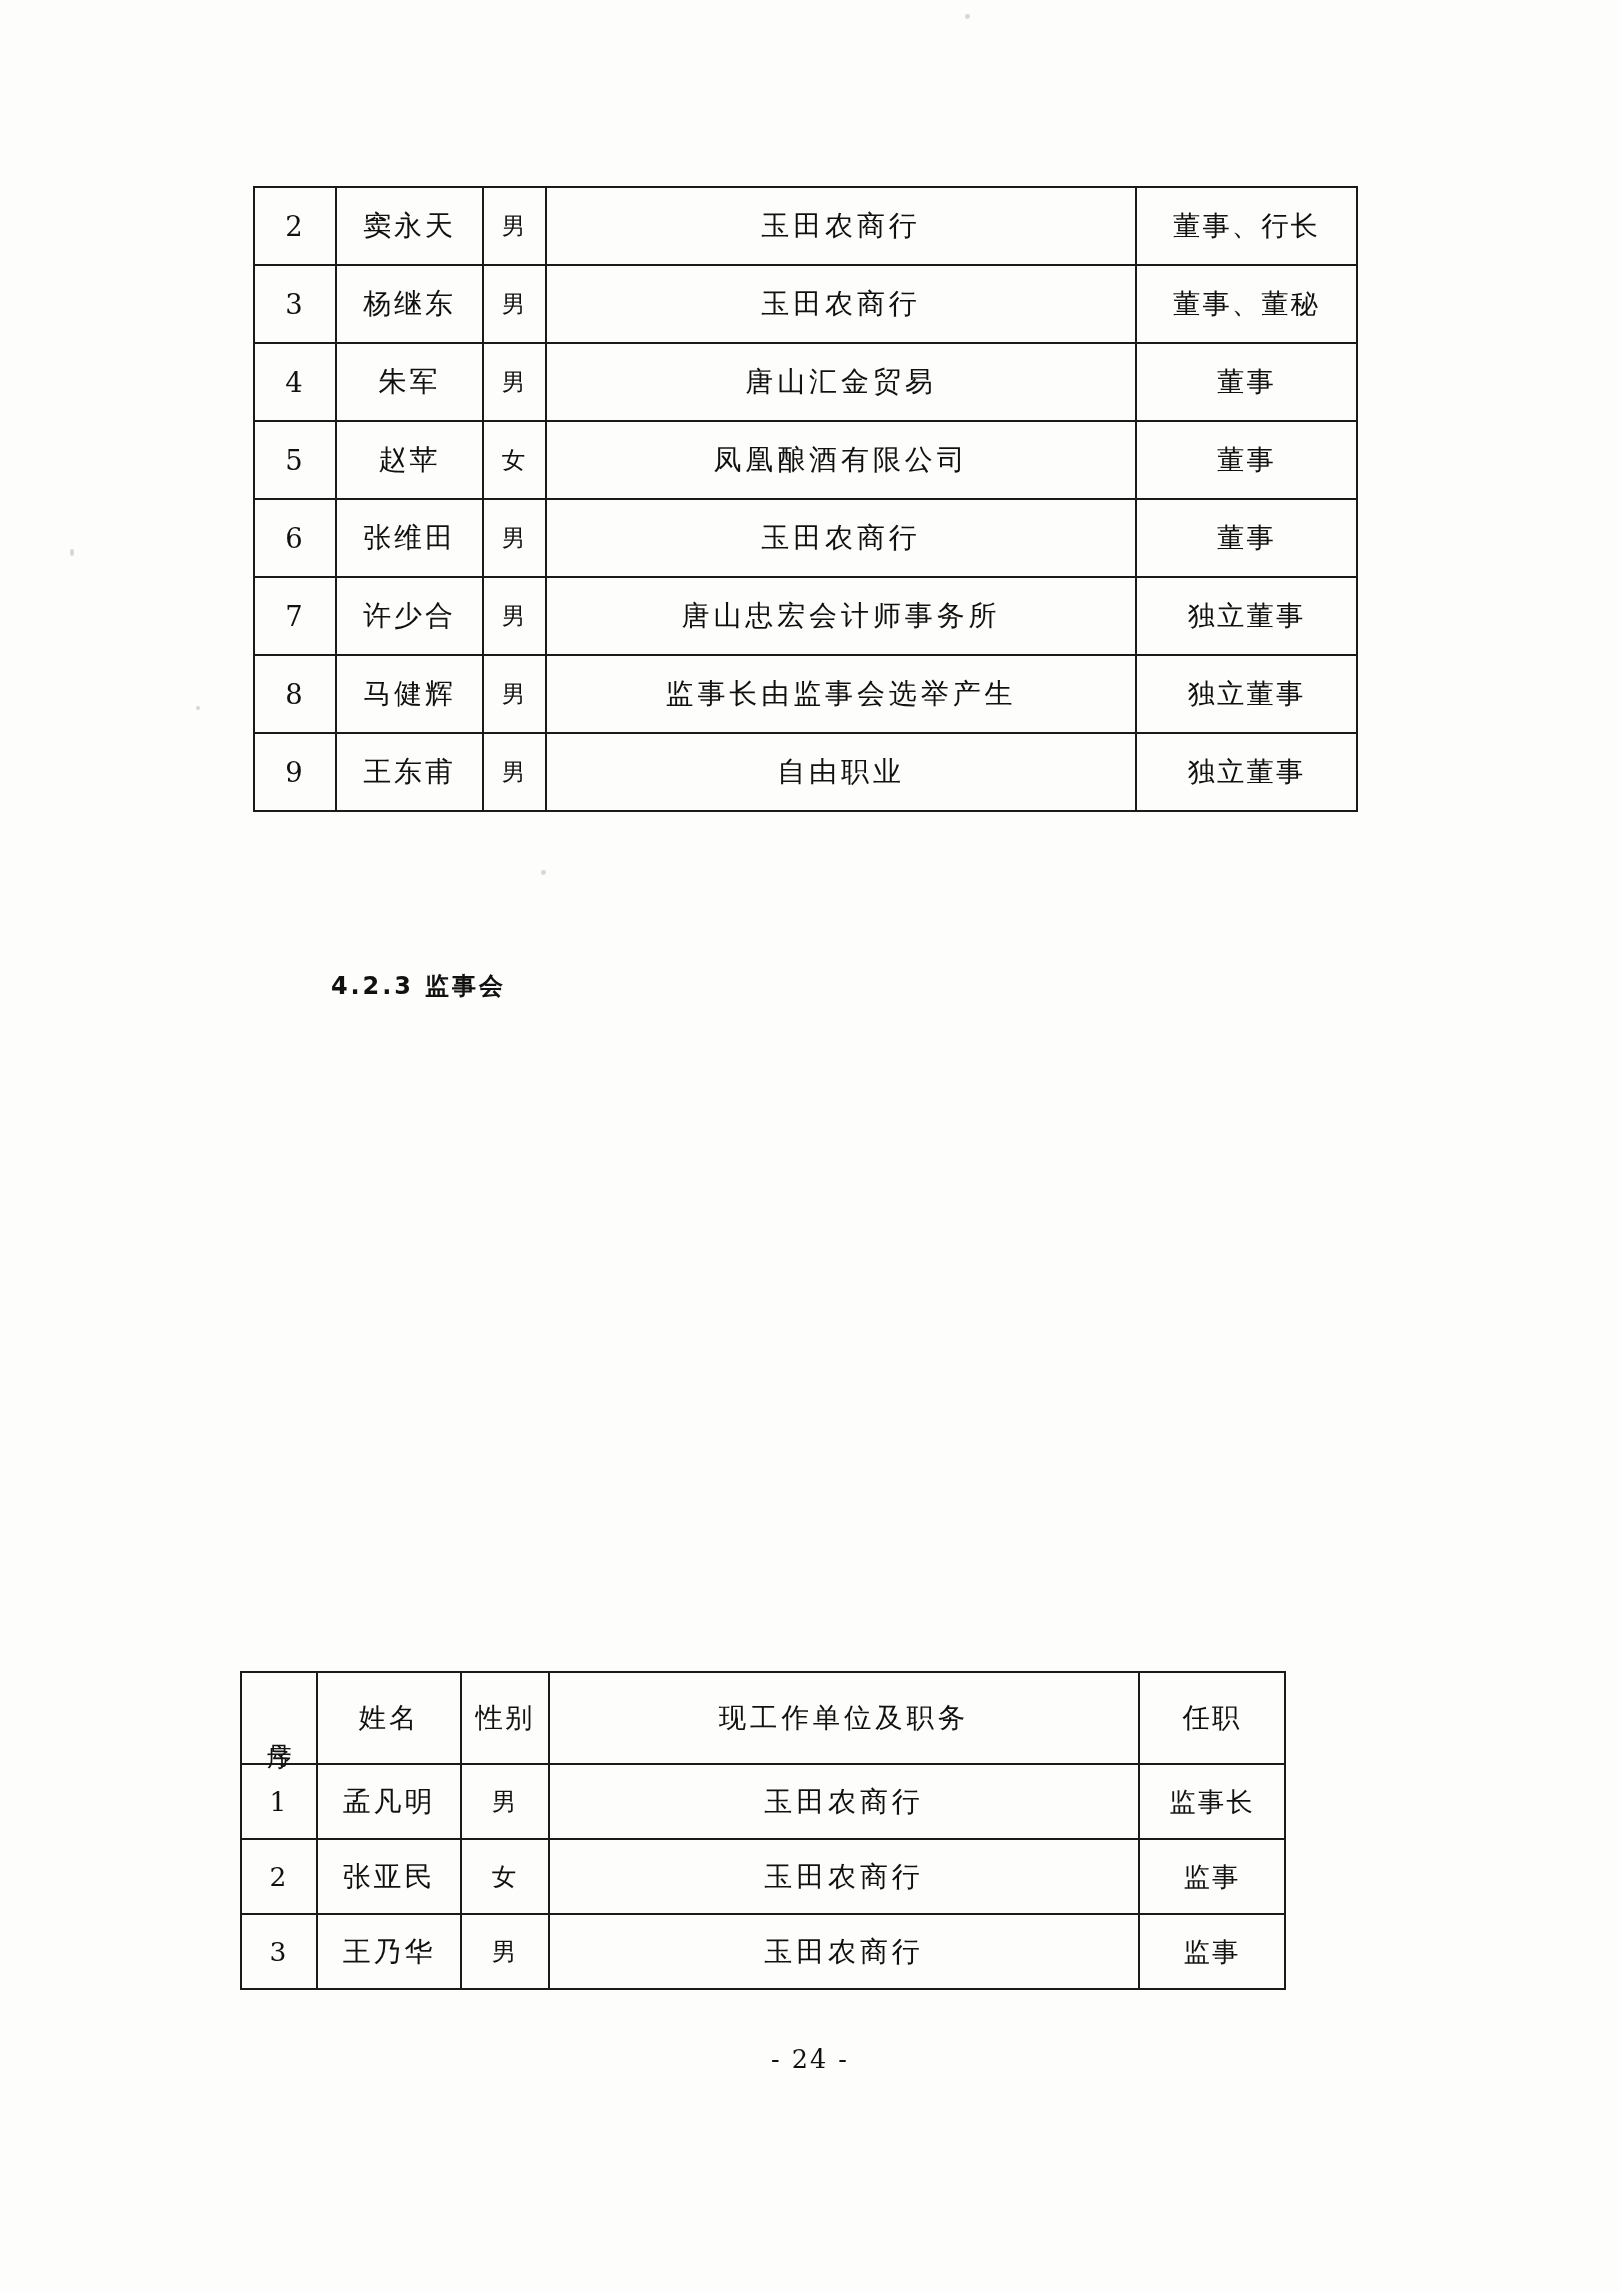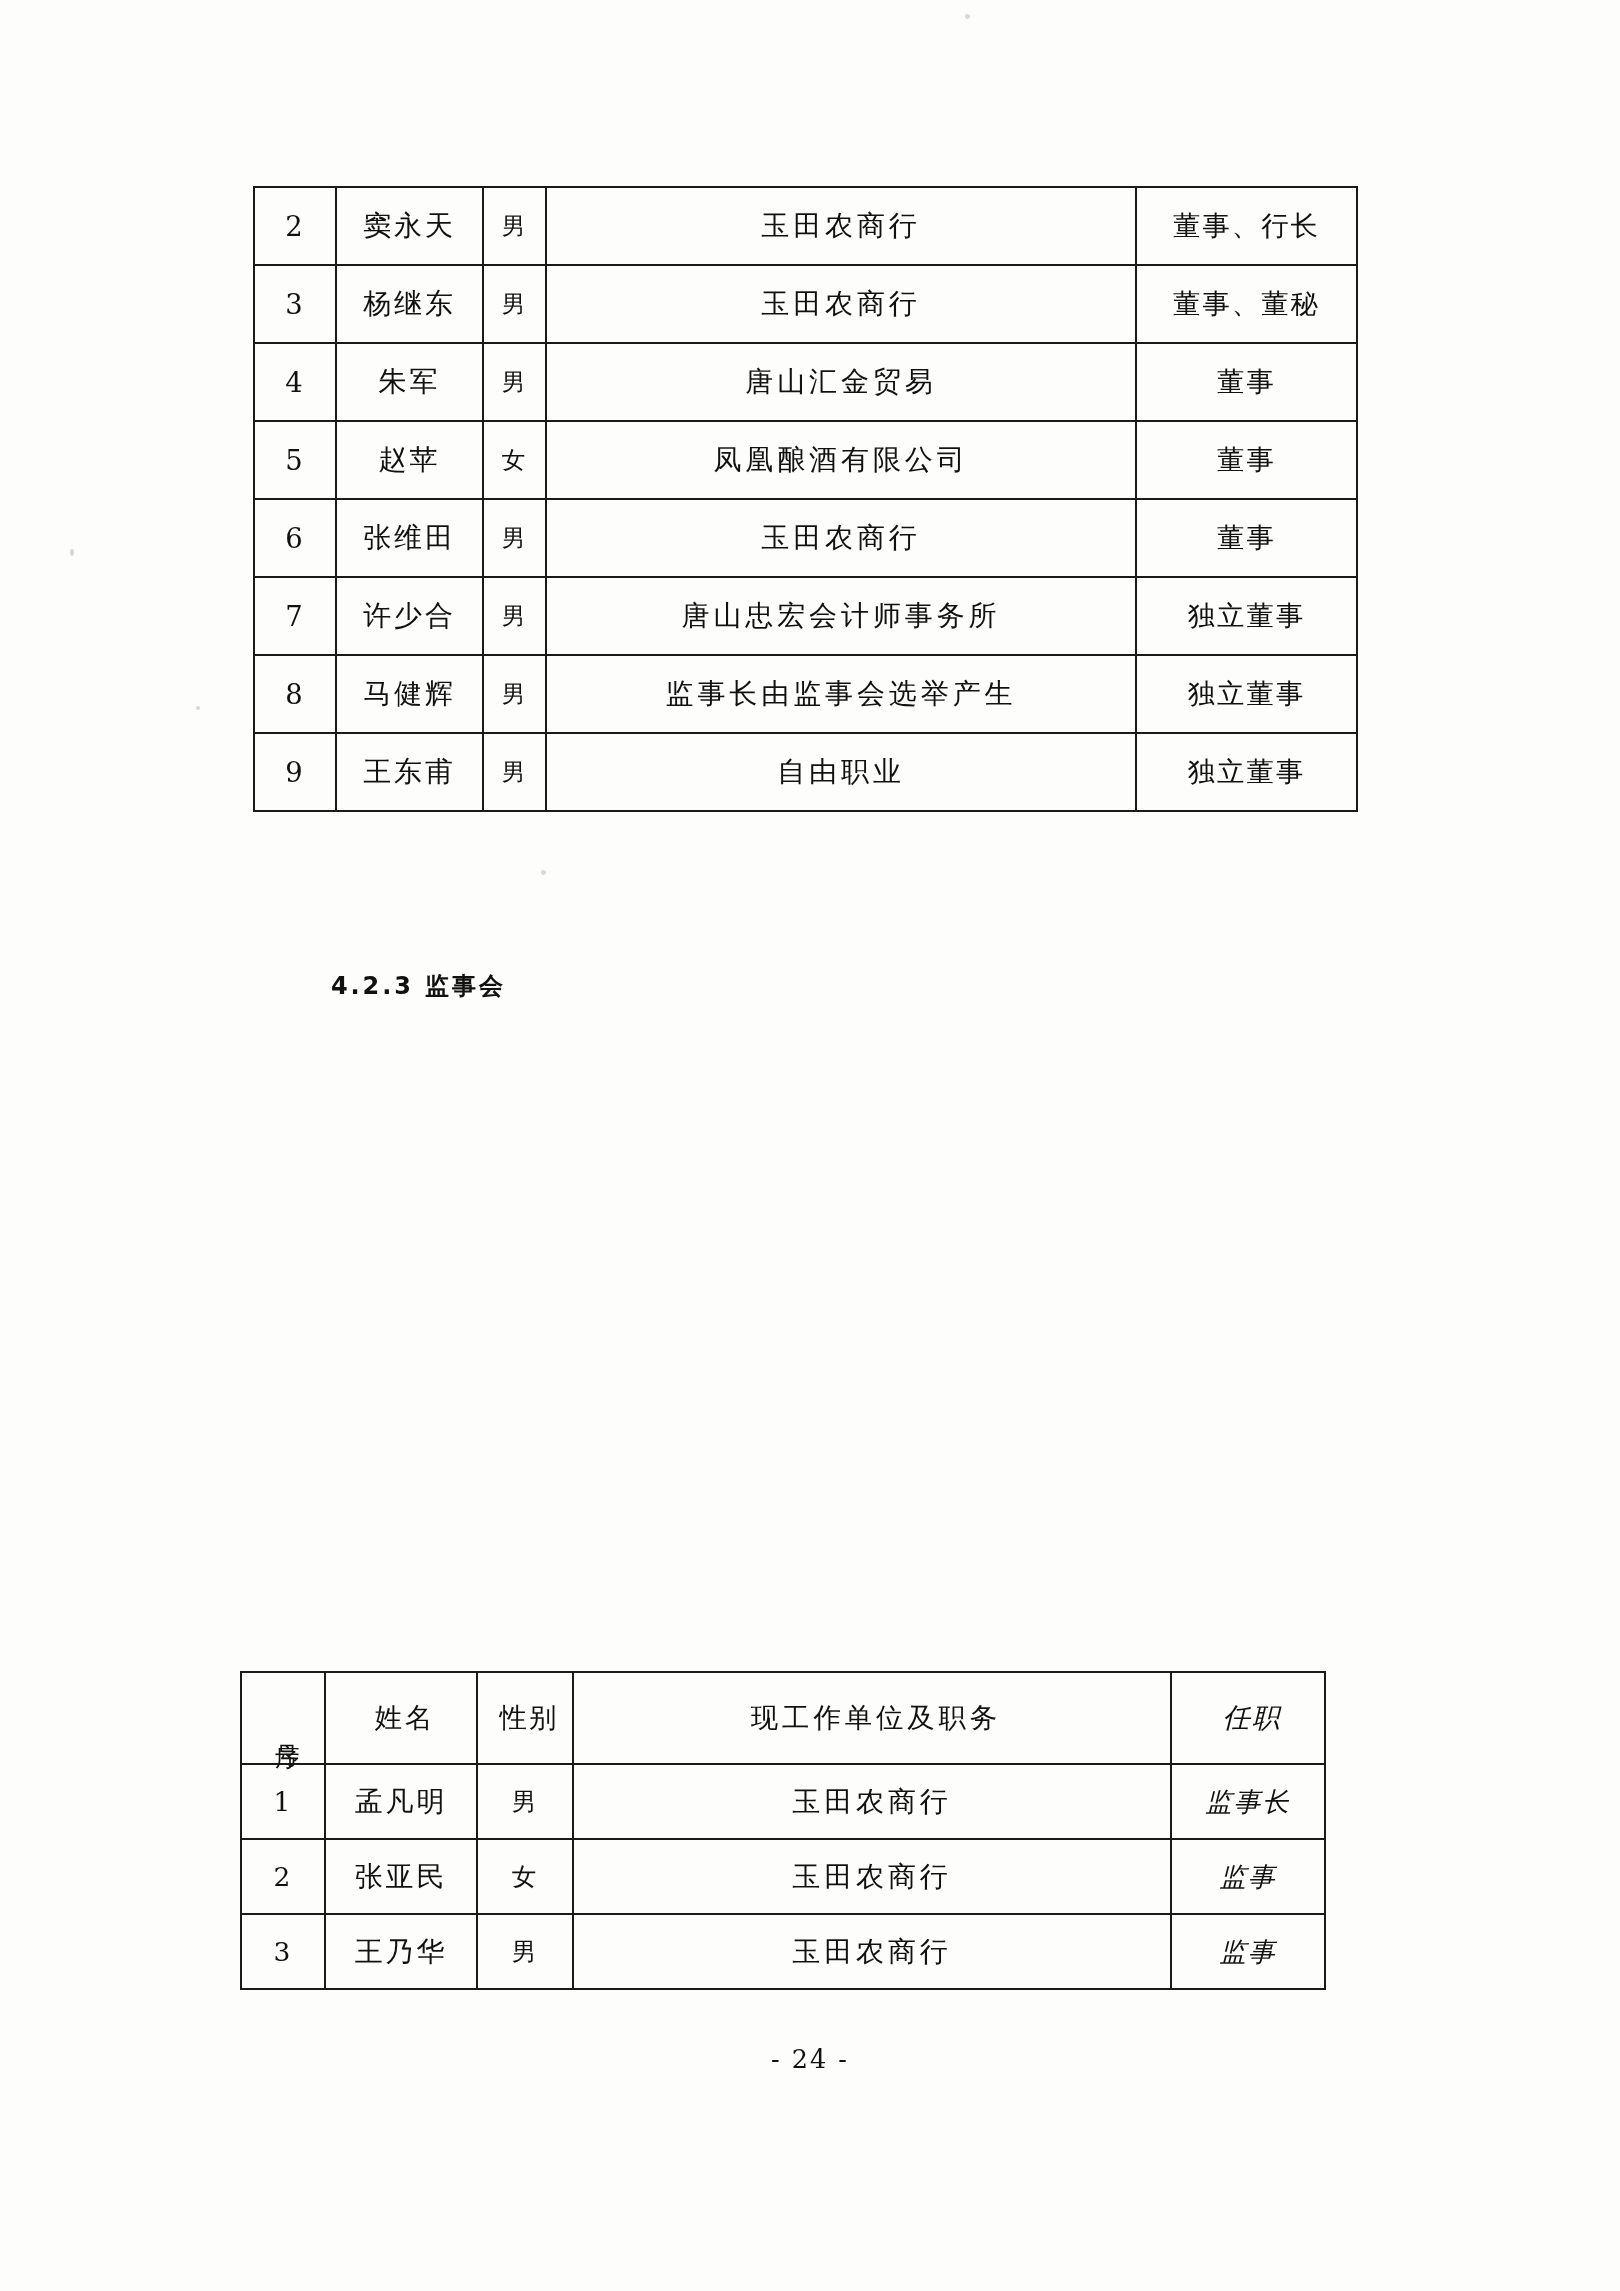--- a/index.html
+++ b/index.html
@@ -44,22 +44,22 @@
   .t1 .c-sex  { width: 61px; font-size: 23.5px; }
   .t1 .c-org  { width: 588px; font-size: 28px; letter-spacing: 3.9px;}
   .t1 .c-post { width: 219px; font-size: 27.4px; letter-spacing: 2px;}
 
   .t2 { position: absolute; left: 240px; top: 1671px; width: 1034px; }
   .t2 td { height: 73px; }
   .t2 .c-no   { width: 74px; font-size: 26.5px; }
   .t2 .c-name { width: 142px; font-size: 28px; letter-spacing: 2.9px;}
   .t2 .c-sex  { width: 86px; font-size: 24.5px; }
   .t2 .c-org  { width: 588px; font-size: 28px; letter-spacing: 3.9px;}
-  .t2 .c-post { width: 144px; font-size: 26.5px; letter-spacing: 2px; font-style: italic;}
-  .t2 .hdr td { height: 90px; font-size: 27.4px; padding-left: 8px; }
+  .t2 .c-post { width: 144px; font-size: 26.5px; letter-spacing: 2px;}
+  .t2 .hdr td { height: 90px; font-size: 27.4px; }
   .t2 .hdr .c-no { font-size: 24.5px; line-height: 1.05; }
 
   
   .heading {
     position: absolute;
     left: 331px;
     top: 970px;
     font-size: 24px;
     font-weight: bold;
     letter-spacing: 2.9px;

